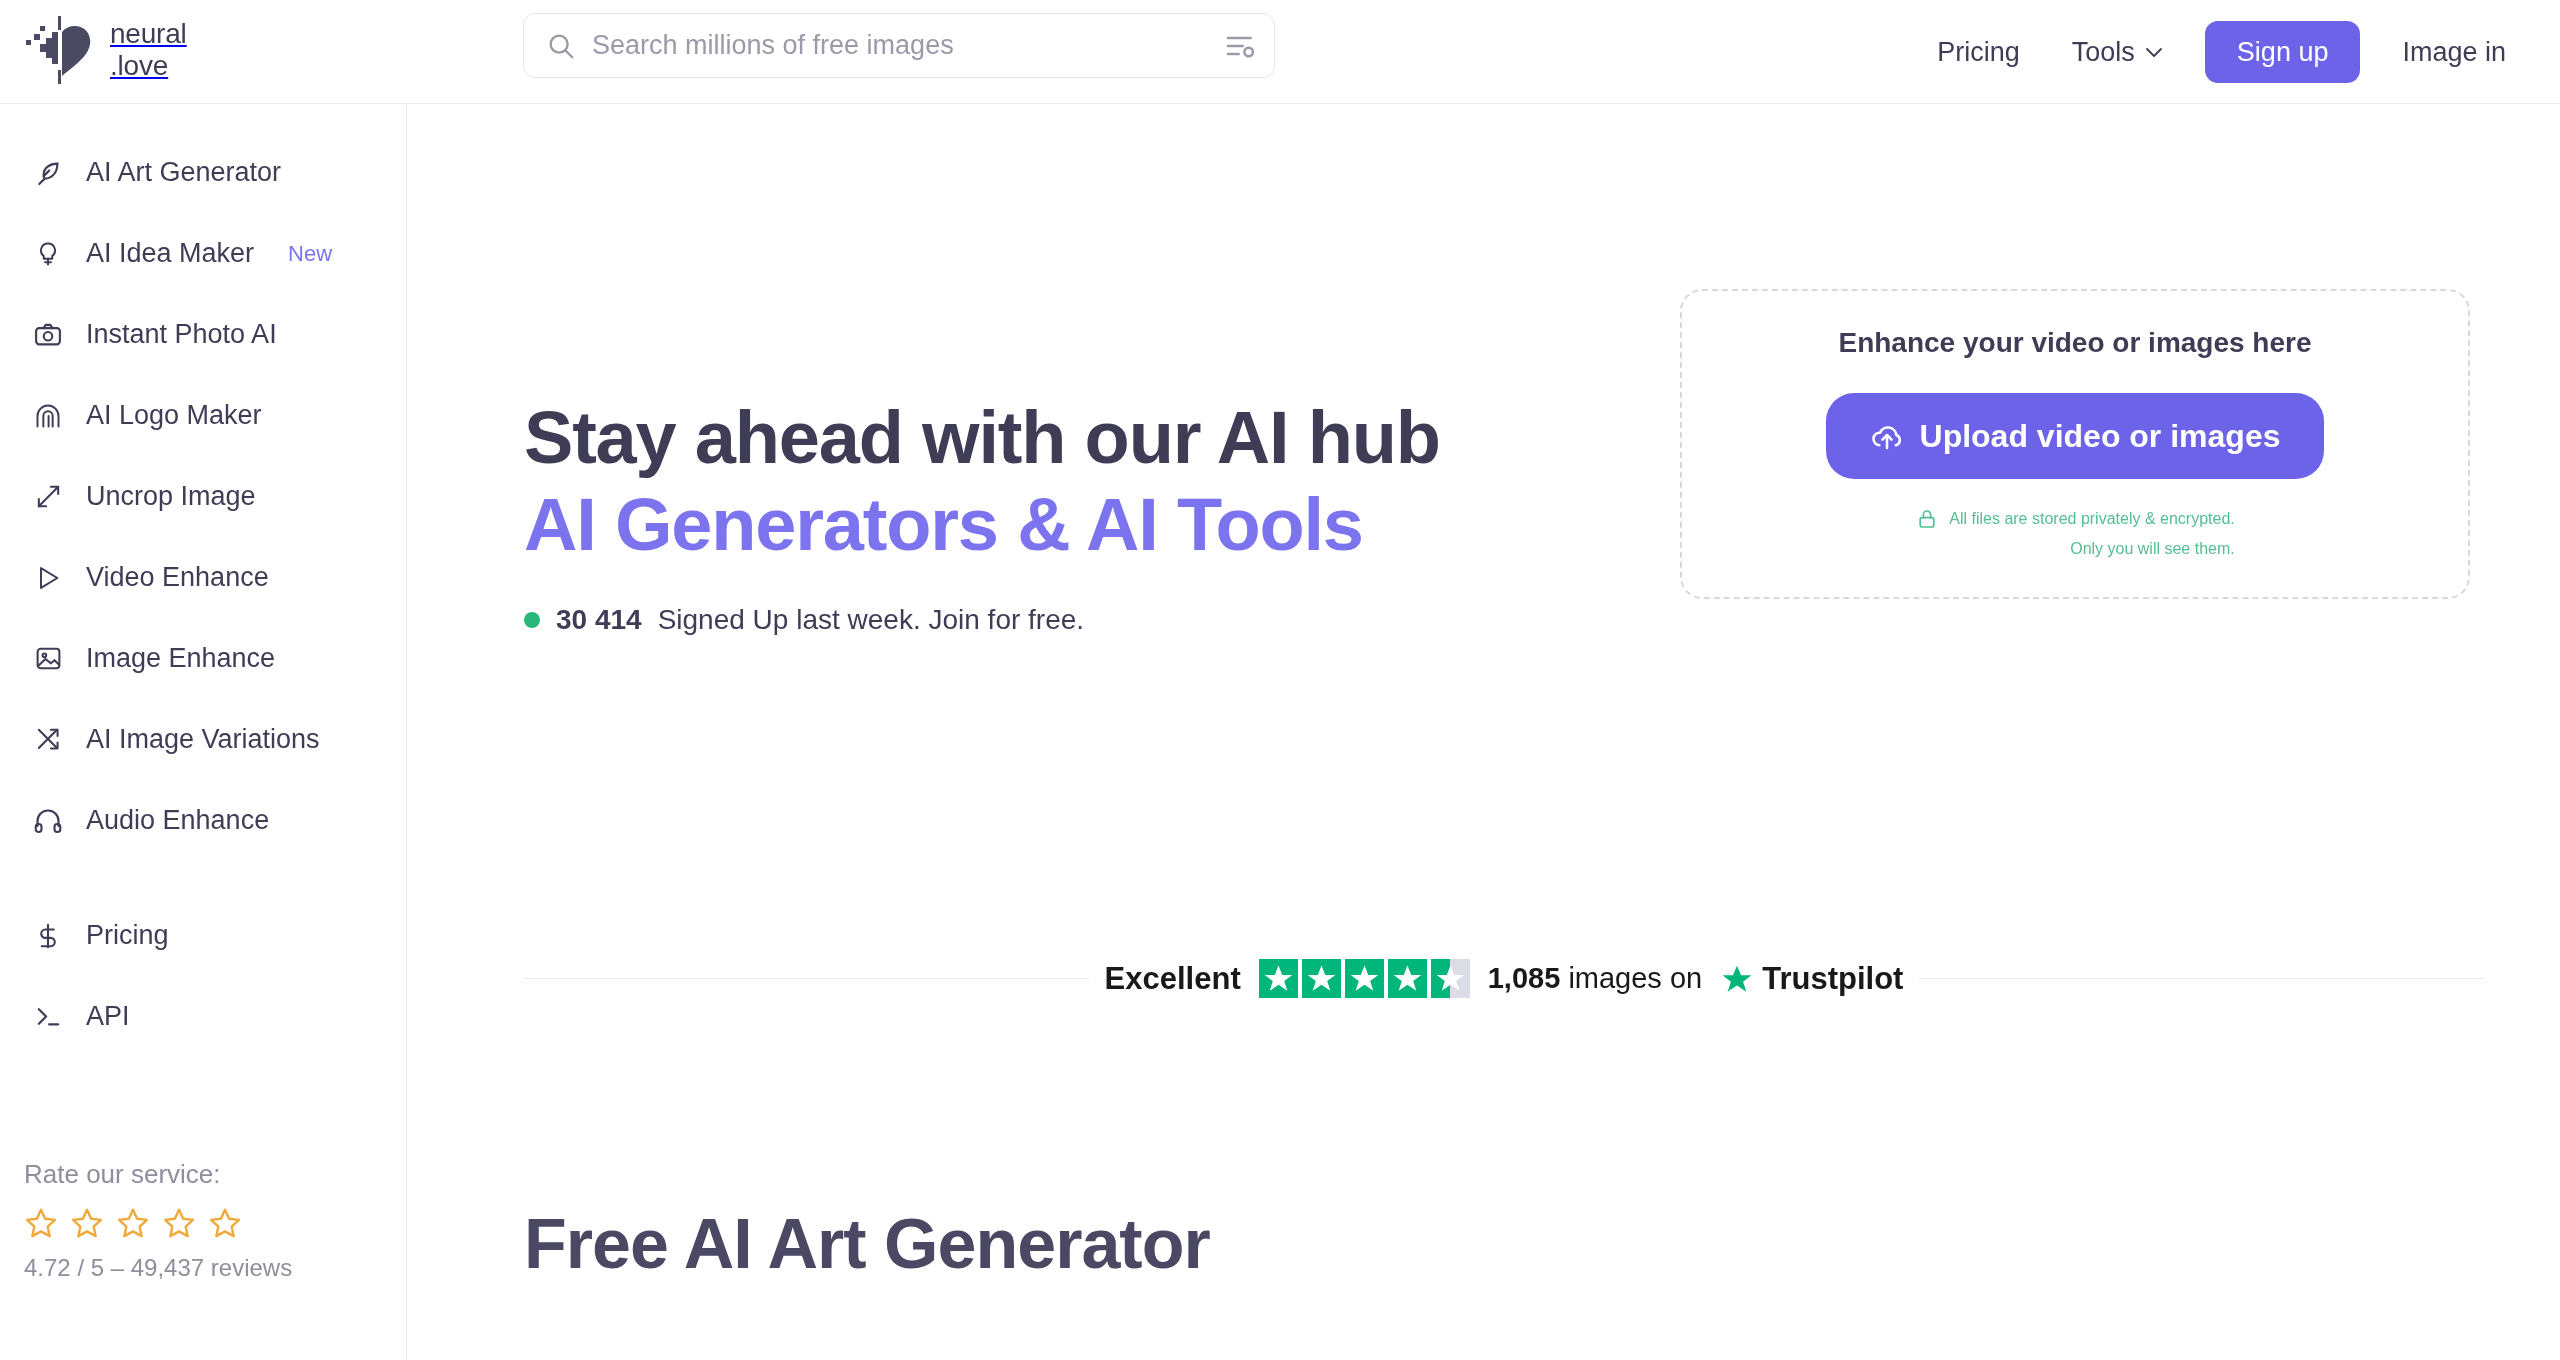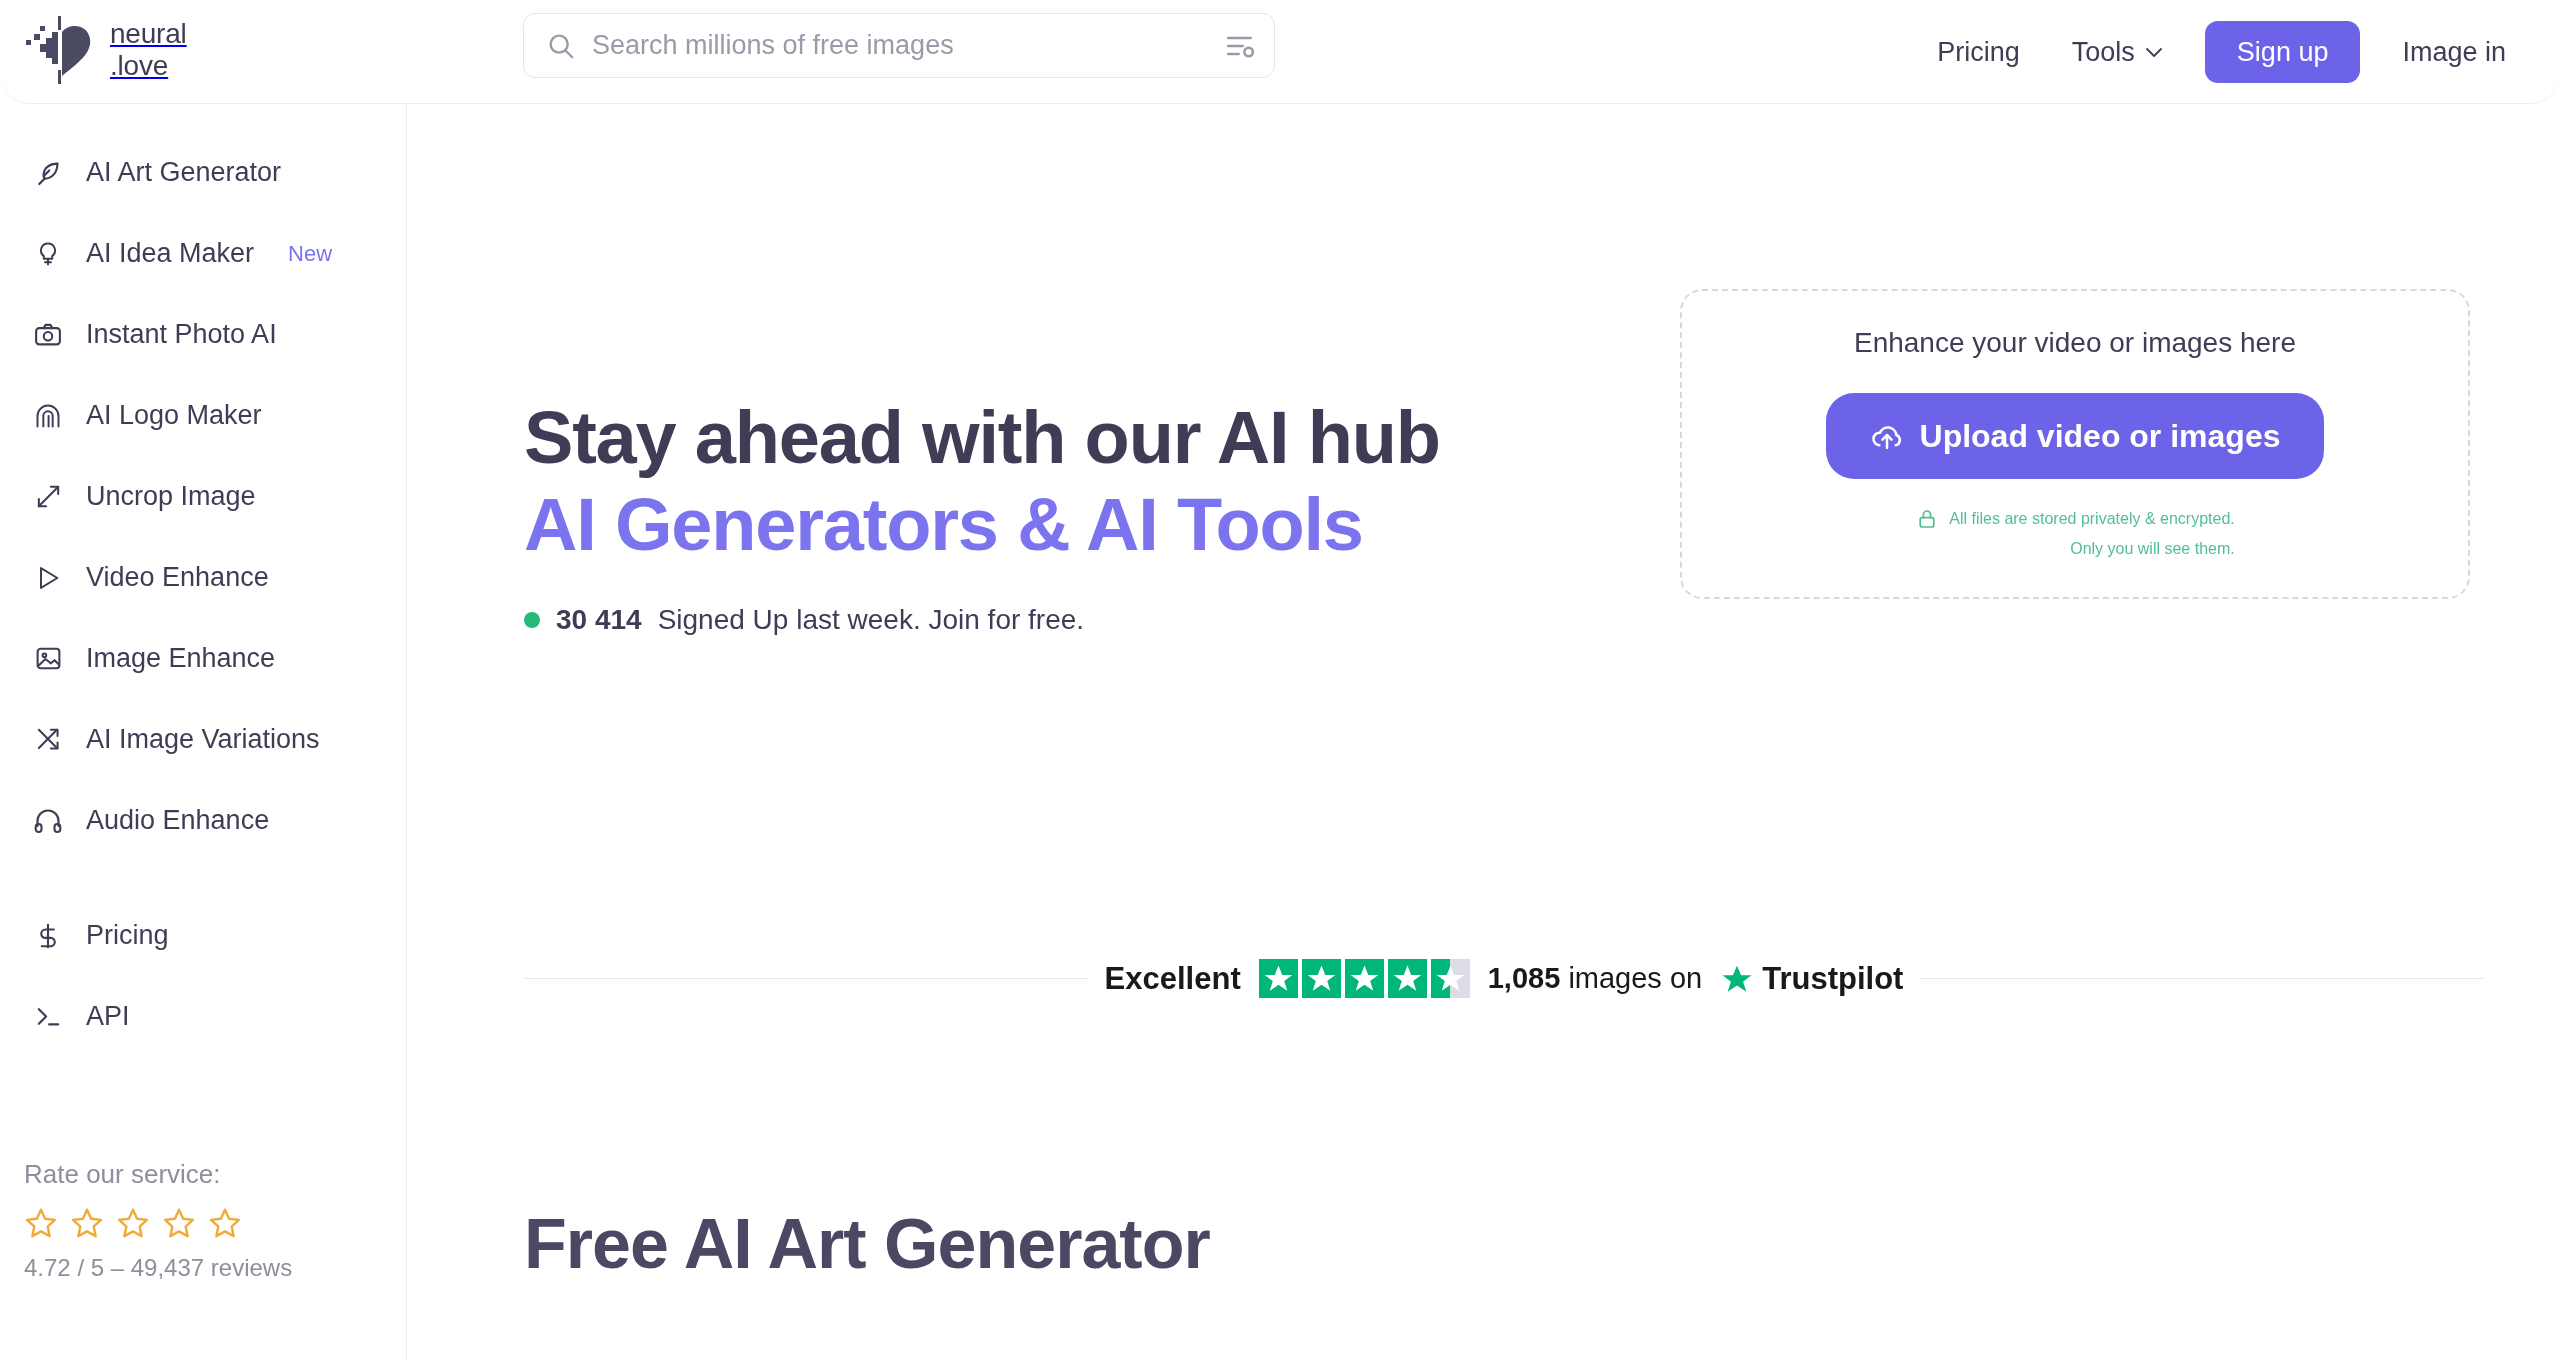--- a/index.html
+++ b/index.html
@@ -9,21 +9,21 @@
     font-family: "Liberation Sans", "DejaVu Sans", sans-serif;
     color: #3f3d56;
     overflow: hidden;
   }
   
   .topbar {
     position: absolute; top: 0; left: 0;
     width: 2560px; height: 104px;
     background: #ffffff;
     border-bottom: 1px solid #ececf0;
-    display: flex; align-items: center; border-radius: 30px;
+    display: flex; align-items: center;
   }
   .logo { position: absolute; left: 24px; top: 16px; display: flex; align-items: center; gap: 14px; }
   .logo-mark { width: 72px; height: 68px; display:block; }
   .logo-text { display: flex; flex-direction: column; line-height: 1.13; }
   .logo-text span { font-size: 28px; font-weight: 500; color: #3f3d56; letter-spacing: -0.2px; }
 
   .searchbox {
     position: absolute; left: 523px; top: 13px;
     width: 752px; height: 65px;
     border: 1px solid #e6e6ec; border-radius: 12px;
@@ -89,21 +89,21 @@
   }
   .green-dot { width: 16px; height: 16px; border-radius: 50%; background: #2ab87a; flex: 0 0 16px; }
   .hero-sub b { font-weight: 700; }
 
   .dropzone {
     position: absolute; left: 1289px; top: 185px;
     width: 790px; height: 310px;
     border: 2px dashed #d7d7e0; border-radius: 22px;
     display: flex; flex-direction: column; align-items: center; justify-content: center;
   }
-  .dz-title { font-size: 28px; color: #3f3d56; margin-bottom: 34px; }
+  .dz-title { font-size: 28px; color: #3f3d56; margin-bottom: 34px; font-weight: bold; }
   .btn-upload {
     background: #6c63e8; color: #fff; border: none; border-radius: 28px;
     font-family: inherit; font-size: 32px; font-weight: 700;
     height: 86px; padding: 0 44px; display: flex; align-items: center; gap: 16px;
     cursor: pointer; white-space: nowrap;
   }
   .dz-note {
     margin-top: 28px; text-align: right; color: #53be92;
     font-size: 16px; line-height: 1.42; white-space: nowrap;
   }

